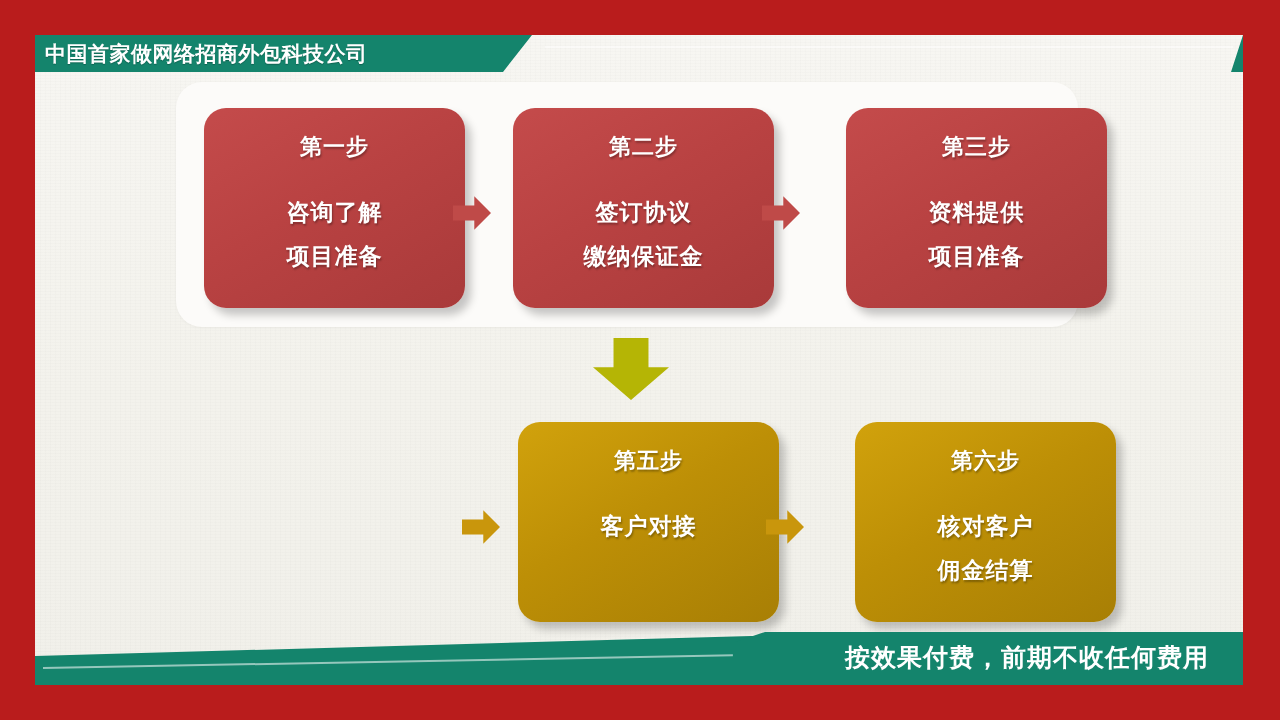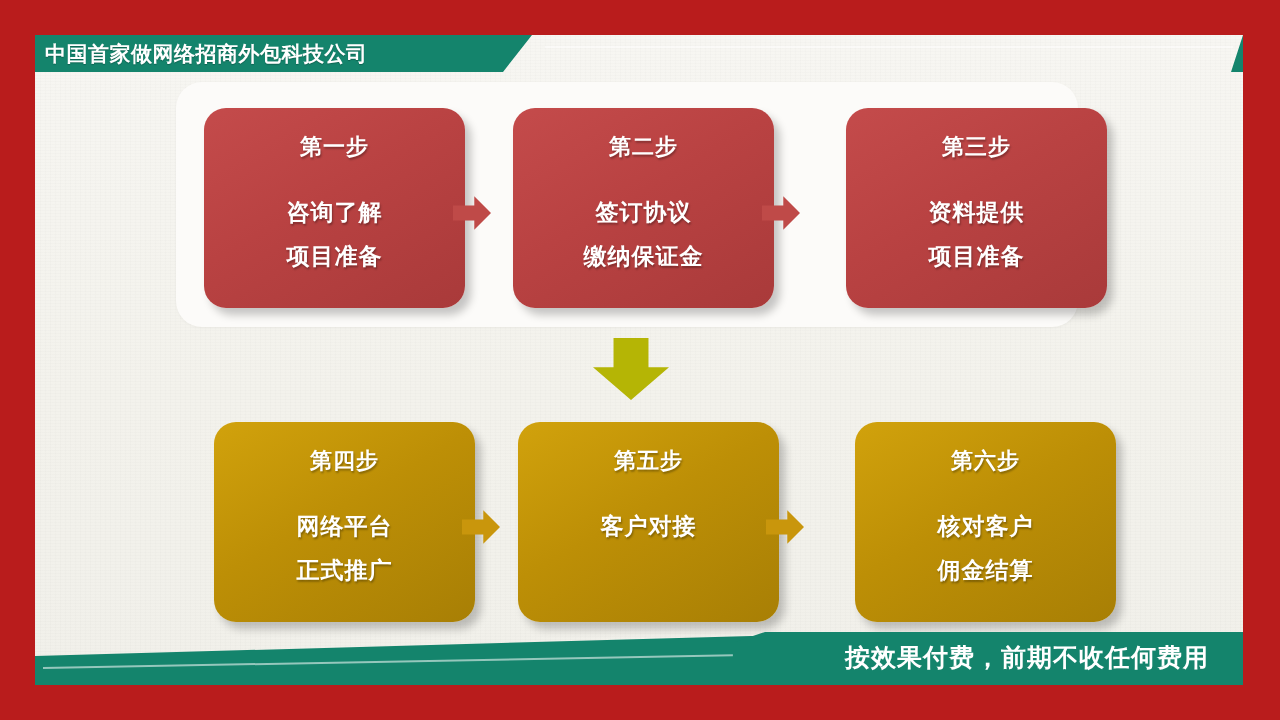--- a/index.html
+++ b/index.html
@@ -235,27 +235,20 @@
   <div class="step-box red box-3">
     <div class="step-title">第三步</div>
     <div class="step-lines">
       <div class="step-line">资料提供</div>
       <div class="step-line">项目准备</div>
     </div>
   </div>
 
   <div class="arrow-down"></div>
 
-  <div class="step-box gold box-4">
-    <div class="step-title">第四步</div>
-    <div class="step-lines">
-      <div class="step-line">网络平台</div>
-      <div class="step-line">正式推广</div>
-    </div>
-  </div>
 
   <div class="arrow-right gold arrow-r3"></div>
 
   <div class="step-box gold box-5">
     <div class="step-title">第五步</div>
     <div class="step-lines">
       <div class="step-line">客户对接</div>
     </div>
   </div>
 

